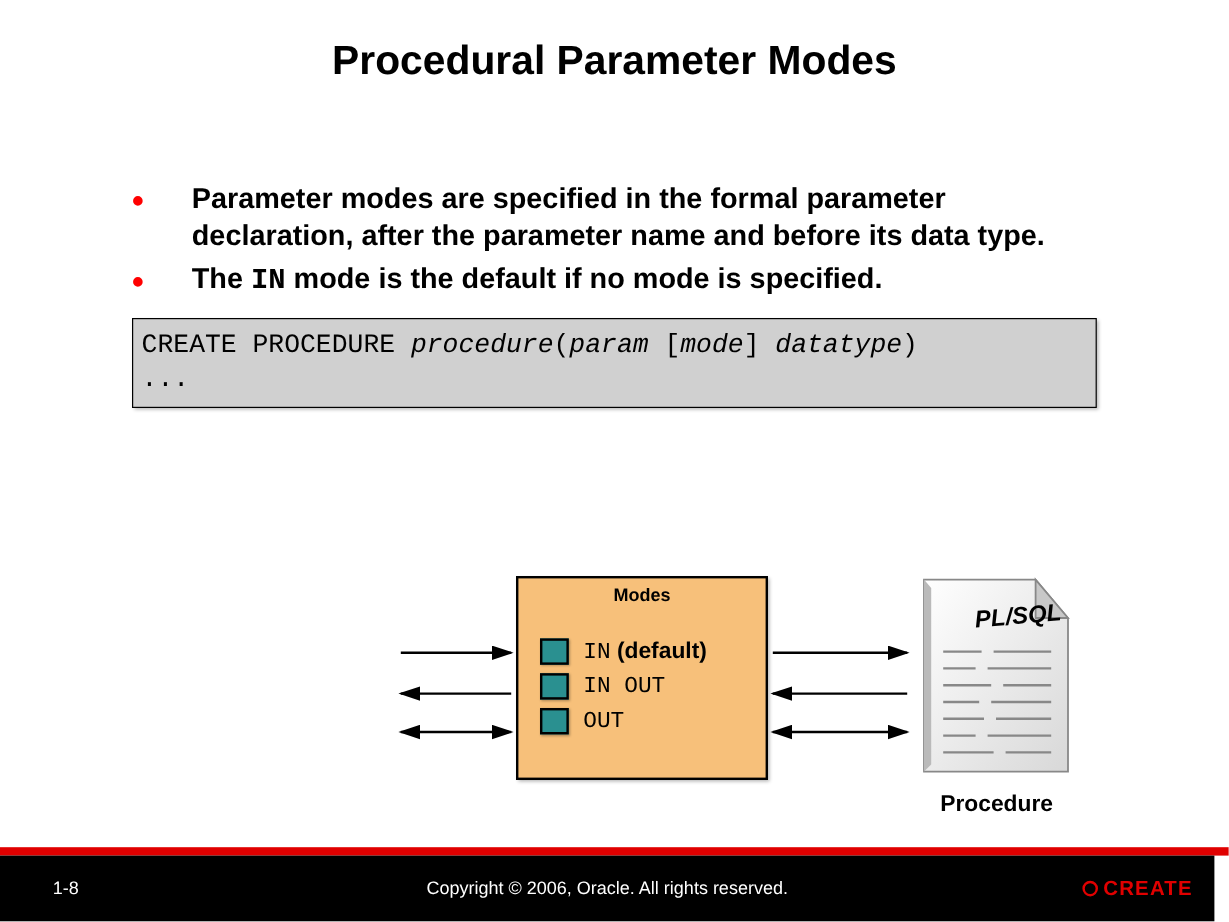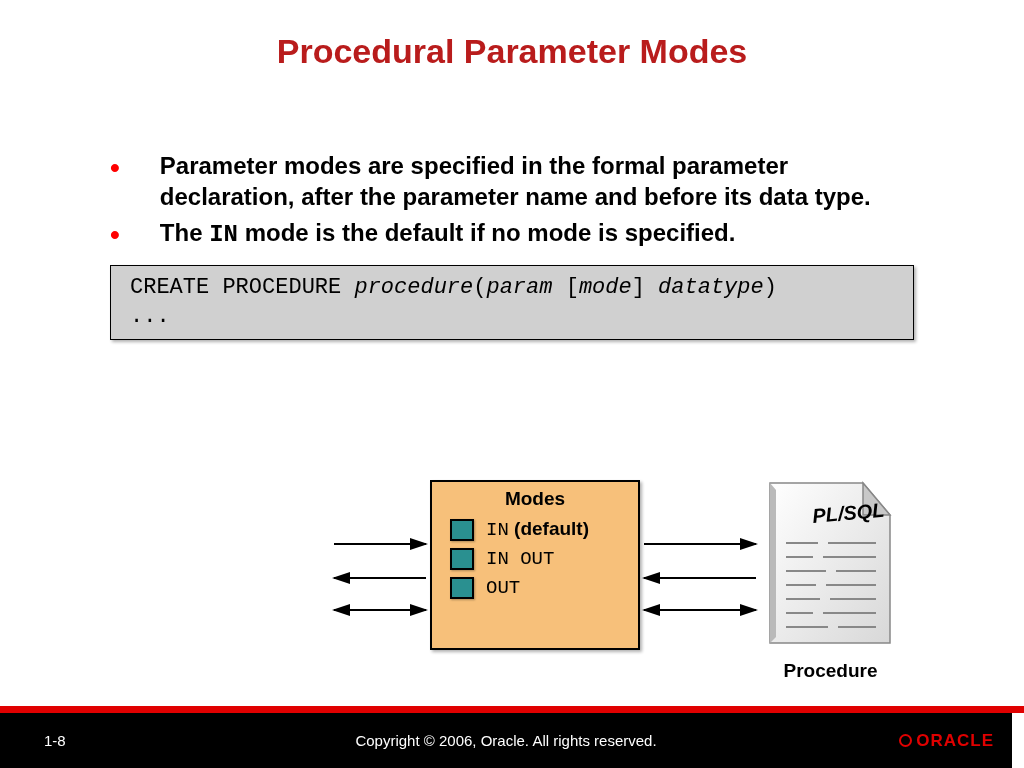--- a/index.html
+++ b/index.html
@@ -9,21 +9,21 @@
     font-family: Arial, Helvetica, sans-serif;
     background: #fff;
     position: relative;
     overflow: hidden;
   }
   .slide-title {
     text-align: center;
     font-size: 34px;
     font-weight: bold;
     padding-top: 32px;
-    color: #b91c1c;
+    color: #000000;
   }
   .bullets {
     margin: 80px 110px 14px 110px;
   }
   .bullet {
     display: flex;
     align-items: flex-start;
     font-size: 24px;
     font-weight: bold;
     color: #000;
@@ -37,21 +37,21 @@
     line-height: 1;
     margin-top: 3px;
     flex-shrink: 0;
   }
   .bullet .txt { flex: 1; margin-left: 12px; }
   .bullet .mono { font-family: "Courier New", monospace; }
   .code-box {
     margin: 12px 110px;
     border: 1px solid #000;
     background: #d0d0d0;
-    padding: 8px 19px;
+    padding: 8px 7px;
     font-family: "Courier New", monospace;
     font-size: 22px;
     line-height: 1.3;
     box-shadow: 2px 2px 3px rgba(0,0,0,0.3);
   }
   .code-box .cv { font-style: italic; }
   .diagram {
     position: absolute;
     left: 0; right: 0;
     top: 470px;
@@ -78,22 +78,22 @@
     left: 430px; top: 10px;
     width: 210px; height: 170px;
     background: #f7c07a;
     border: 2px solid #000;
     box-shadow: 2px 2px 3px rgba(0,0,0,0.3);
     padding-top: 6px;
   }
   .modes-title {
     text-align: center;
     font-weight: bold;
-    font-size: 19px;
-    margin-bottom: 8px;
+    font-size: 15px;
+    margin-bottom: 27px;
   }
   .mode-row {
     display: flex;
     align-items: flex-end;
     margin: 7px 0 7px 18px;
     font-size: 19px;
   }
   .mode-swatch {
     width: 24px; height: 22px;
     background: #2a9090;
@@ -254,15 +254,15 @@
 
   <div class="proc-label">Procedure</div>
 </div>
 
 <div class="footer-red"></div>
 <div class="footer-black">
   <span class="page">1-8</span>
   <span class="copy">Copyright © 2006, Oracle.  All rights reserved.</span>
   <span class="oracle-logo">
     <span class="oracle-dot"></span>
-    <span class="oracle-text">ORACLE</span>
+    <span class="oracle-text">CREATE</span>
   </span>
 </div>
 
 </body></html>

